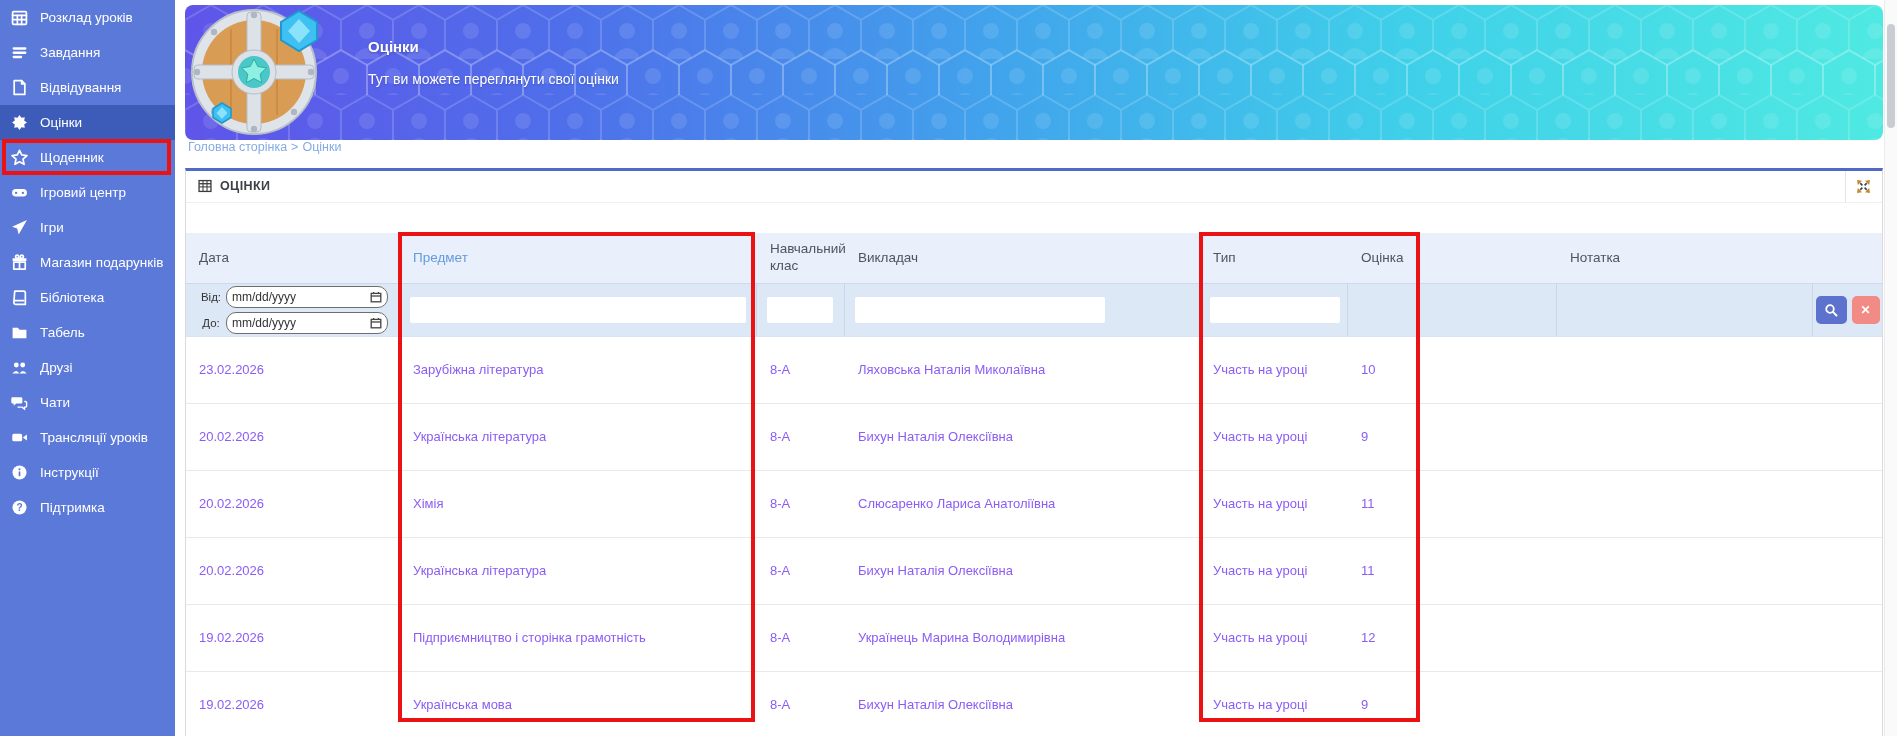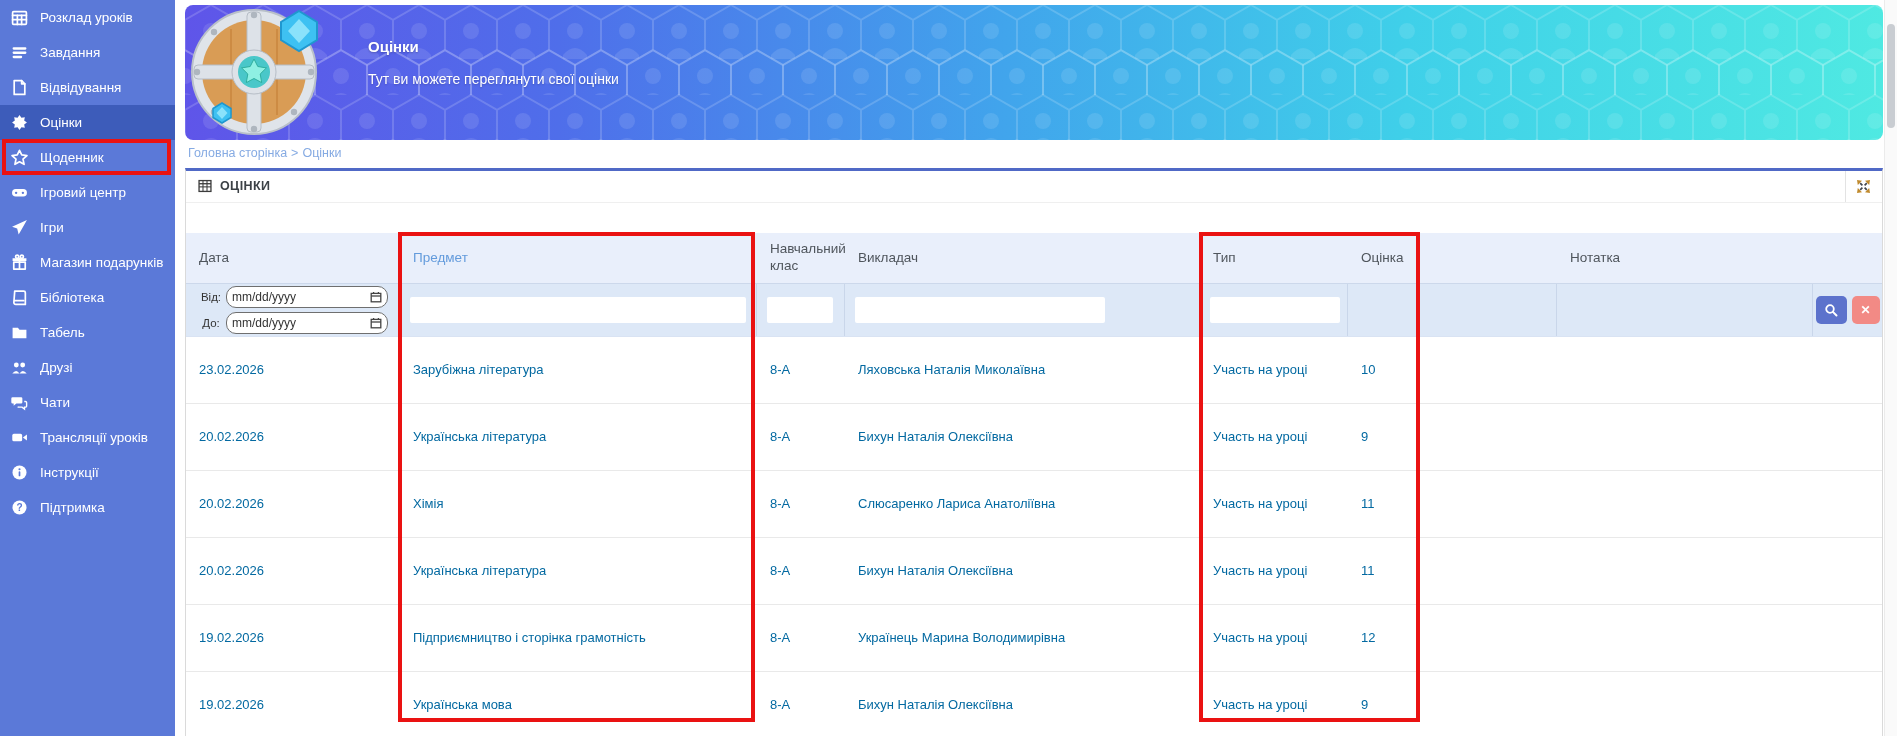--- a/index.html
+++ b/index.html
@@ -17,21 +17,21 @@
   
   .banner{position:absolute;left:185px;top:5px;width:1698px;height:135px;border-radius:8px;overflow:hidden;
     background:linear-gradient(90deg,#5f55e9 0%,#4f6eea 22%,#41a4ec 48%,#3fd0e9 72%,#4fe9e2 100%);}
   .hex-pattern{position:absolute;left:0;top:0;width:100%;height:100%;opacity:.55;}
   .shield-wrap{position:absolute;left:4px;top:2px;width:130px;height:130px;}
   .banner-text{position:absolute;left:183px;top:33px;color:#fff;}
   .banner-title{font-size:15px;font-weight:bold;text-shadow:0 1px 2px rgba(40,40,90,.35);}
   .banner-subtitle{margin-top:16px;font-size:14px;text-shadow:0 1px 2px rgba(40,40,90,.3);}
 
   
-  .breadcrumb{position:absolute;left:188px;top:146px;font-size:12.5px;color:#86abe3;text-align:center;}
+  .breadcrumb{position:absolute;left:188px;top:140px;font-size:12.5px;color:#86abe3;text-align:center;}
   .breadcrumb a{color:#86abe3;text-decoration:none;cursor:pointer;}
   .bc-sep{margin:0 4px;}
 
   
   .panel{position:absolute;left:185px;top:168px;width:1698px;height:568px;background:#fff;
     border:1px solid #dadada;border-top:3px solid #5069c6;box-sizing:border-box;}
   .panel-header{position:relative;height:31px;border-bottom:1px solid #efefef;}
   .panel-title-icon{position:absolute;left:12px;top:8px;width:14px;height:14px;}
   .panel-title{position:absolute;left:34px;top:8px;font-size:12.5px;font-weight:600;color:#3c4146;letter-spacing:.4px;}
   .panel-header-divider{position:absolute;right:36px;top:0;width:1px;height:31px;background:#e3e3e3;}
@@ -53,21 +53,21 @@
     display:flex;align-items:center;justify-content:space-between;padding:0 5px;font-size:12px;color:#333;cursor:text;}
   .f-input{height:26px;border:none;border-radius:2px;background:#fff;outline:none;font-size:13px;color:#444;padding:0 6px;box-sizing:border-box;}
   .f-input.w-subject{width:336px;}
   .f-input.w-class{width:66px;}
   .f-input.w-teacher{width:250px;}
   .f-input.w-type{width:130px;}
   .f-actions{display:flex;align-items:center;justify-content:center;gap:5px;padding-left:0 !important;}
   .btn-search{width:31px;height:28px;background:#5c72cc;border:none;border-radius:5px;display:flex;align-items:center;justify-content:center;cursor:pointer;}
   .btn-clear{width:28px;height:28px;background:#f28a85;border:none;border-radius:5px;display:flex;align-items:center;justify-content:center;cursor:pointer;color:#fff;font-size:12px;font-weight:bold;}
   .t-row{height:66px;background:#fff;border-bottom:1px solid #e9e9e9;}
-  .t-row .t-cell{display:flex;align-items:center;padding-left:13px;font-size:13px;color:#0369a1;line-height:1.3;}
+  .t-row .t-cell{display:flex;align-items:center;padding-left:13px;font-size:13px;color:#8b5cf6;line-height:1.3;}
 
   
   .anno{position:absolute;border:4px solid #ea1212;box-sizing:border-box;z-index:40;pointer-events:none;}
   .anno-sidebar{left:2px;top:139px;width:169px;height:36px;z-index:50;}
   .anno-subject{left:398px;top:232px;width:357px;height:490px;}
   .anno-type{left:1199px;top:232px;width:221px;height:490px;}
 
   
   .scrollbar{position:absolute;left:1884px;top:0;width:13px;height:736px;background:#fafafa;border-left:1px solid #ebebeb;box-sizing:border-box;z-index:60;}
   .scroll-thumb{position:absolute;left:2px;top:24px;width:8px;height:104px;background:#c9cdd2;border-radius:5px;}

